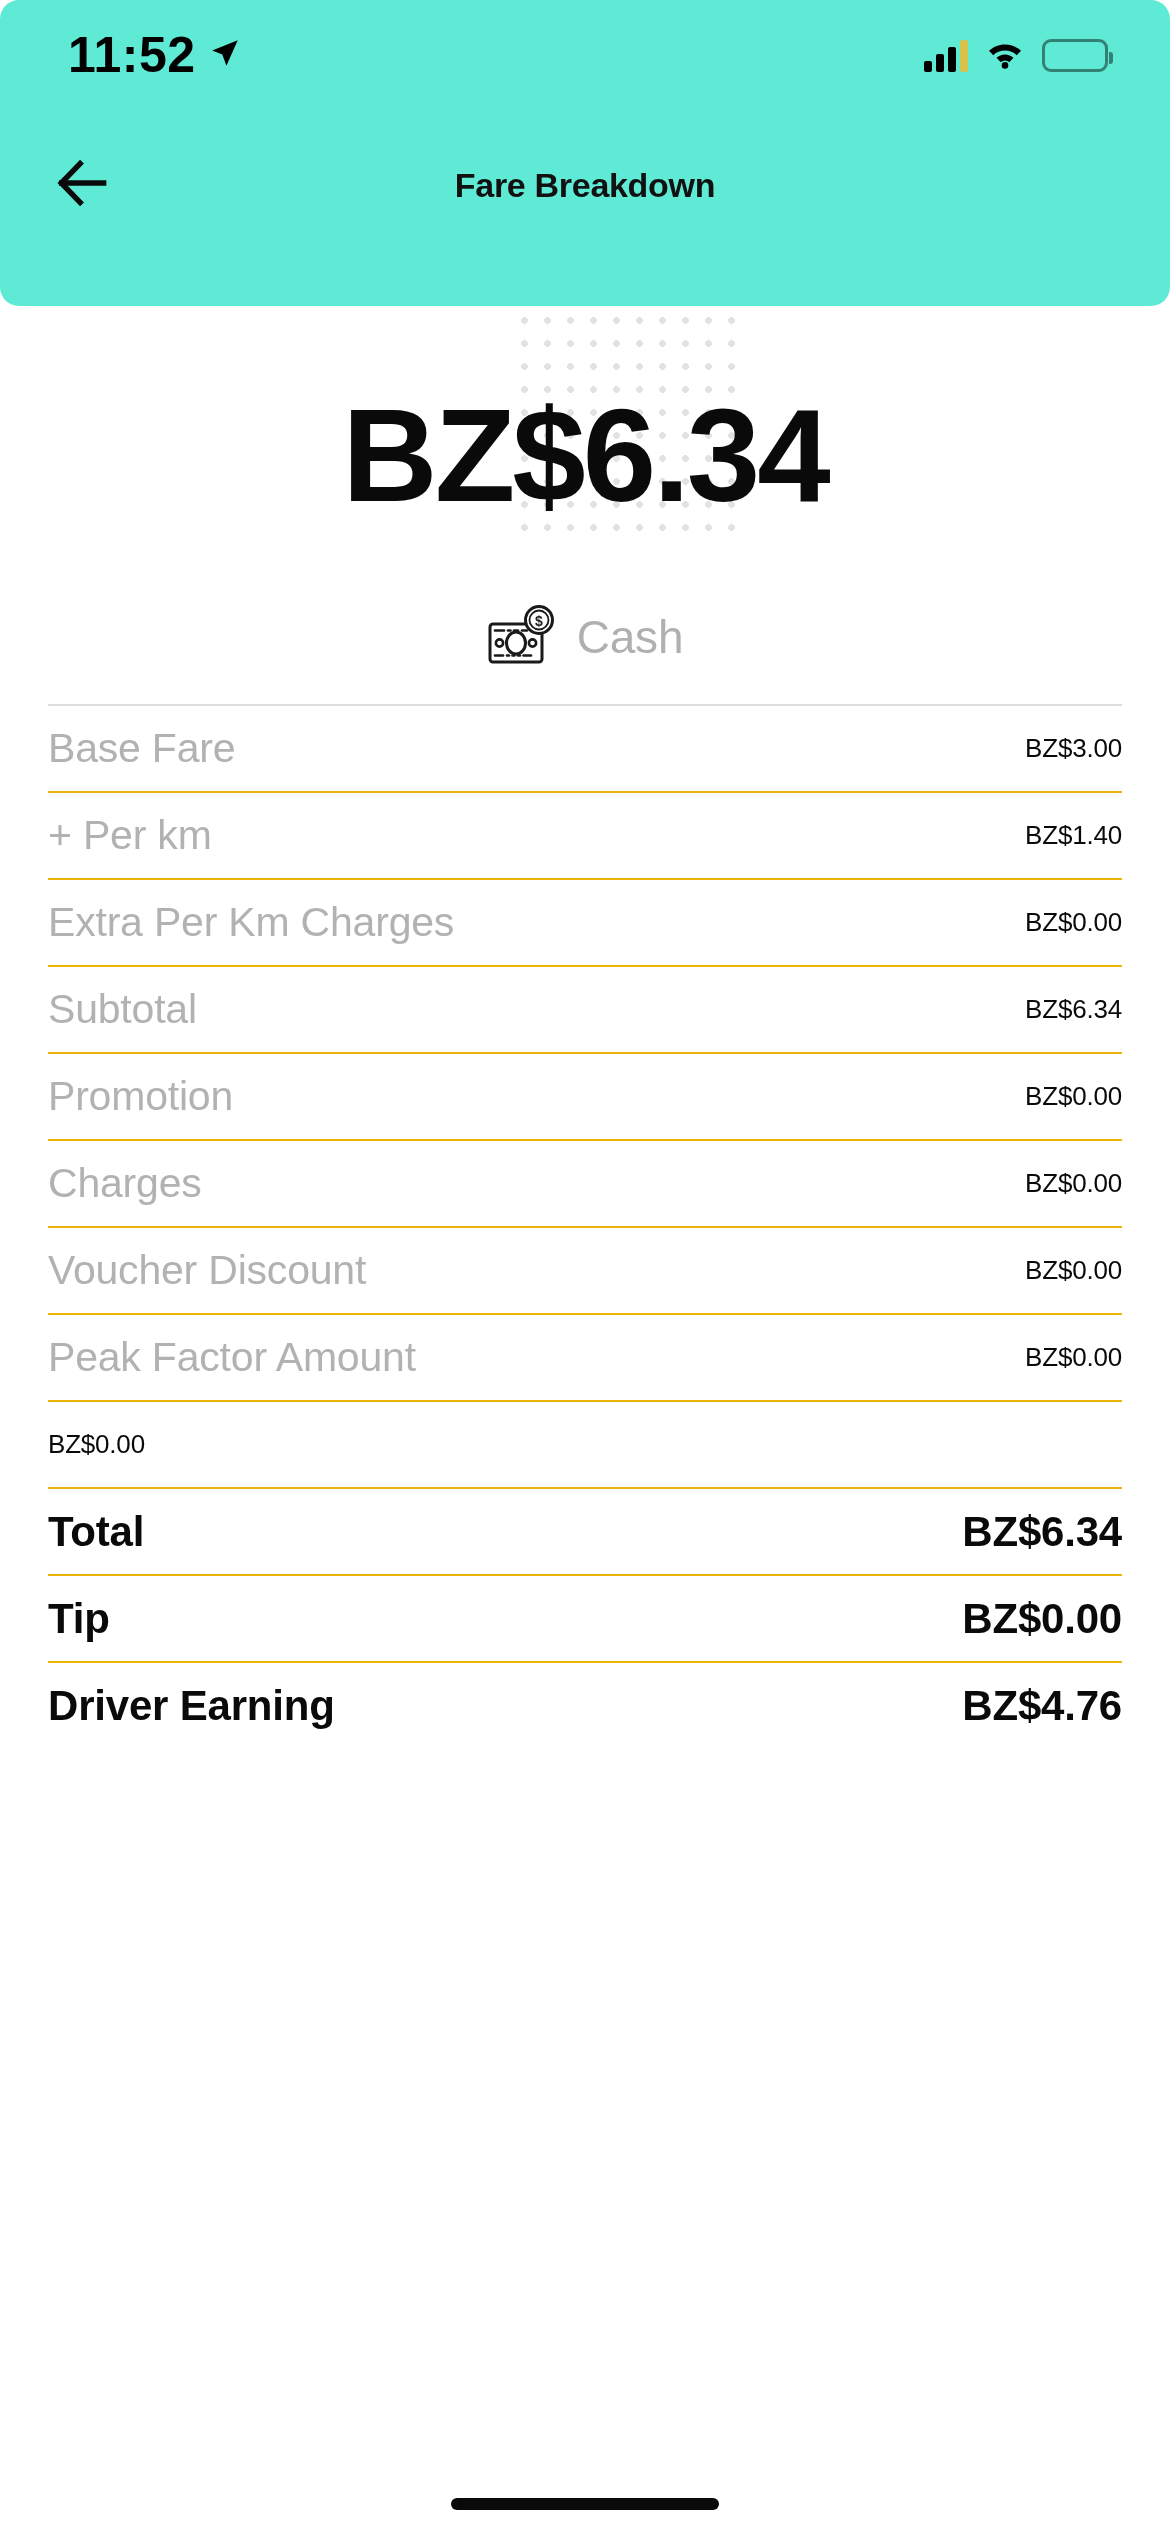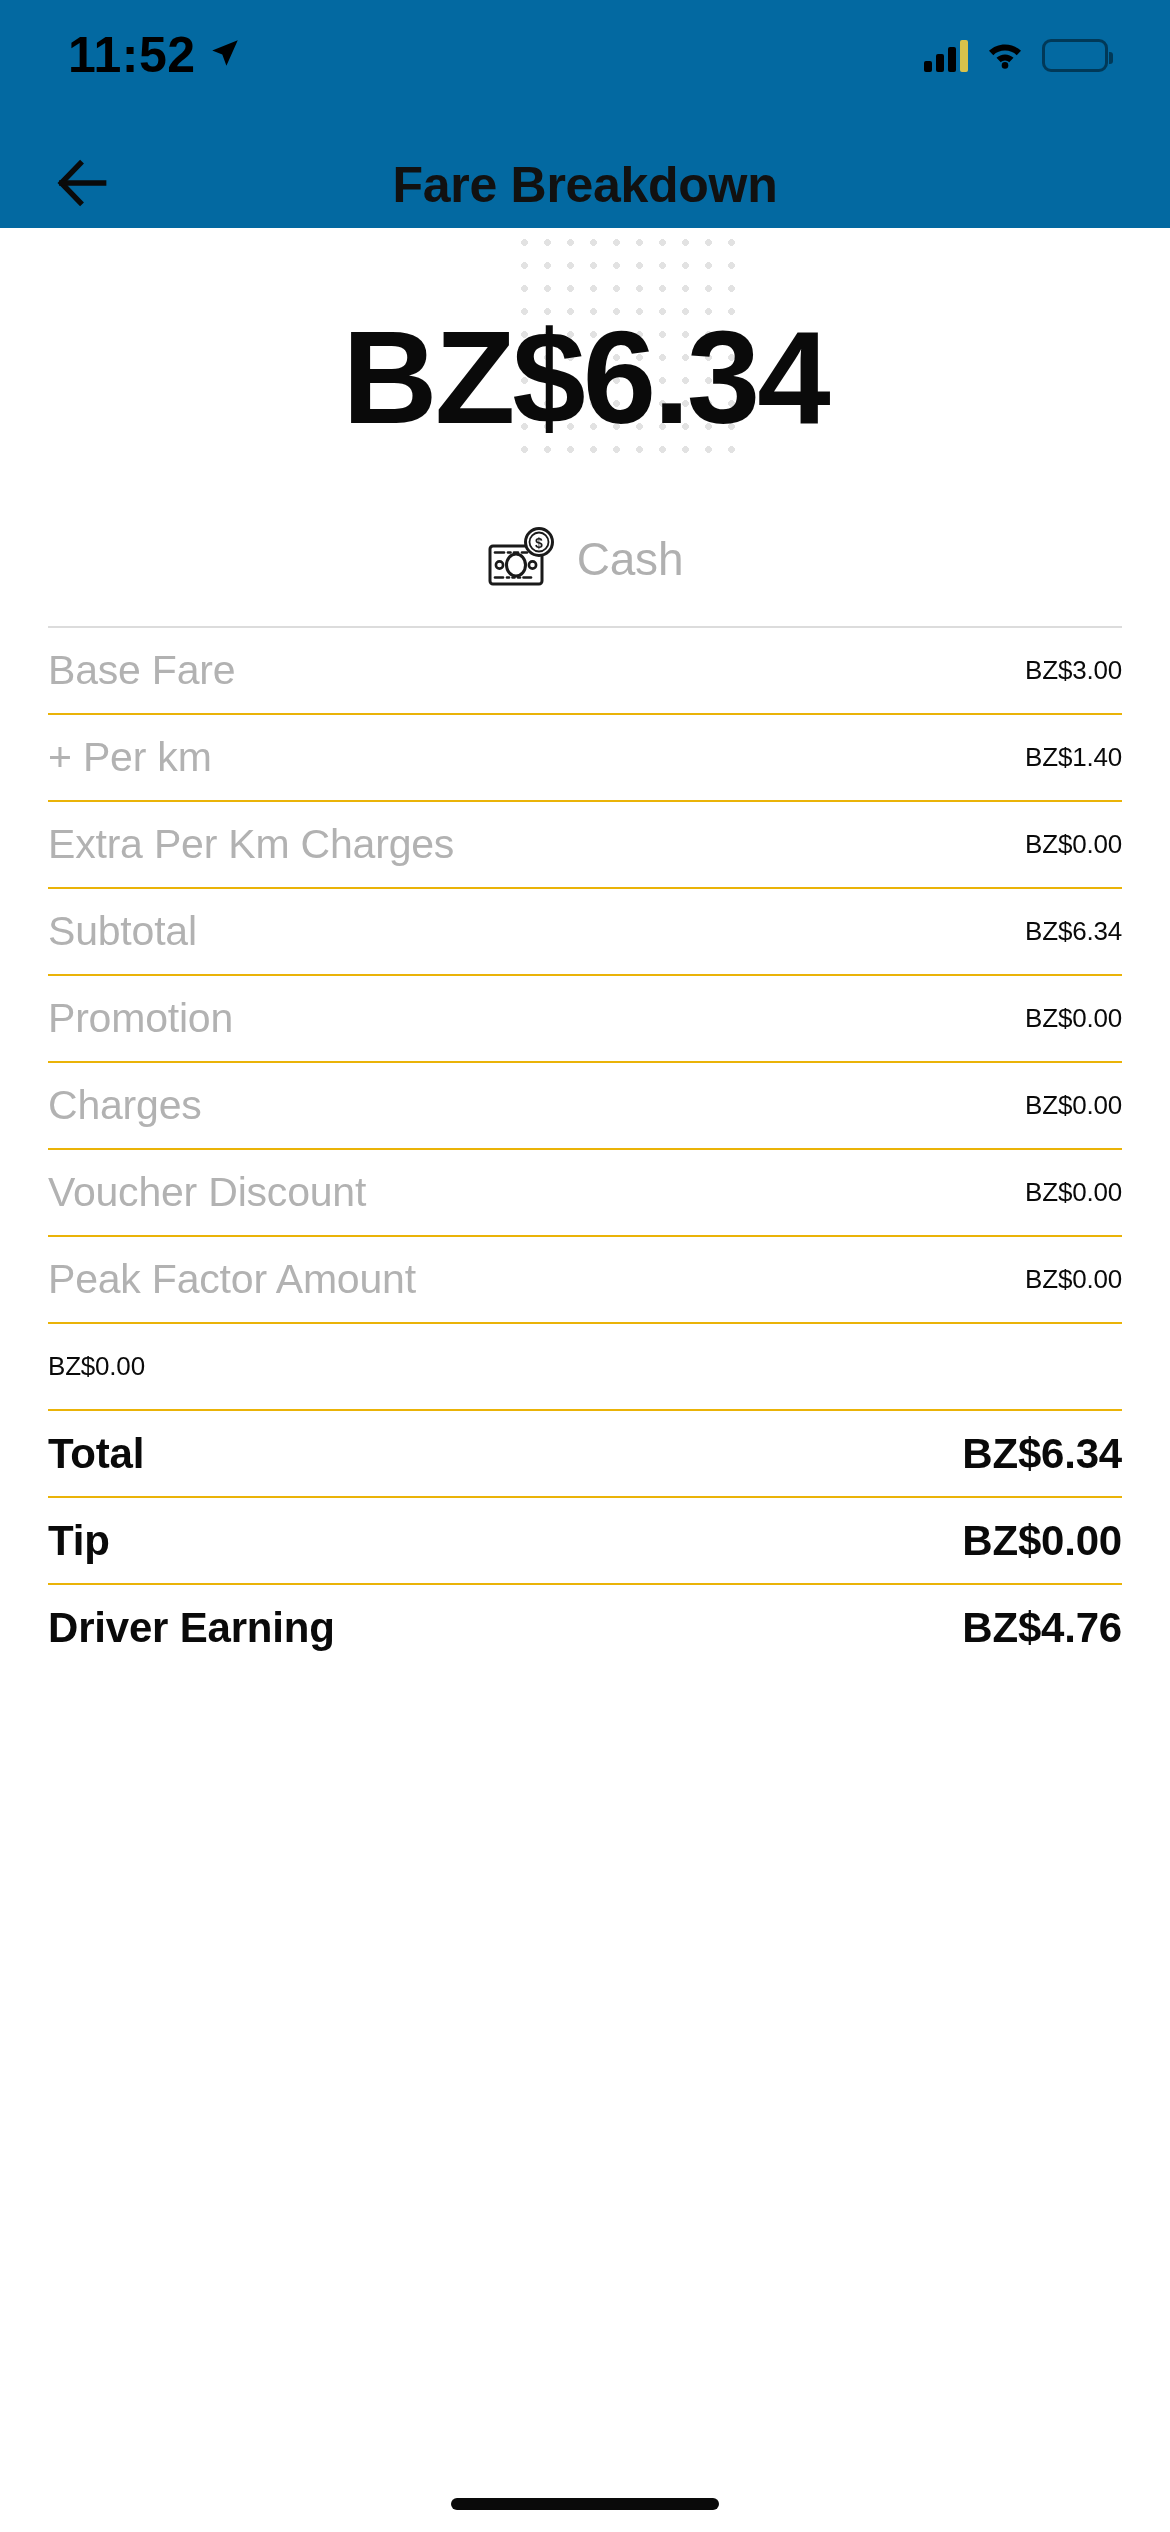--- a/index.html
+++ b/index.html
@@ -10,25 +10,26 @@
     width: 1170px;
     height: 2532px;
     background: #ffffff;
     font-family: "Liberation Sans", sans-serif;
     overflow: hidden;
     position: relative;
   }
 
   
   .header {
-    background: #0369a1;
-    height: 228px;
+    background: #5eead4;
+    height: 306px;
     width: 100%;
     position: relative;
     box-sizing: border-box;
+    border-radius: 19px;
   }
   .statusbar {
     height: 100px;
     display: flex;
     align-items: center;
     justify-content: space-between;
     padding: 10px 62px 0 68px;
     box-sizing: border-box;
   }
   .status-left {
@@ -109,21 +110,21 @@
     width: 96px;
     height: 96px;
     display: flex;
     align-items: center;
     justify-content: center;
     cursor: pointer;
   }
   .nav-title {
     width: 100%;
     text-align: center;
-    font-size: 50px;
+    font-size: 34px;
     font-weight: 700;
     color: #111;
     letter-spacing: -0.3px;
   }
 
   
   .amount-block {
     position: relative;
     height: 300px;
     display: flex;

